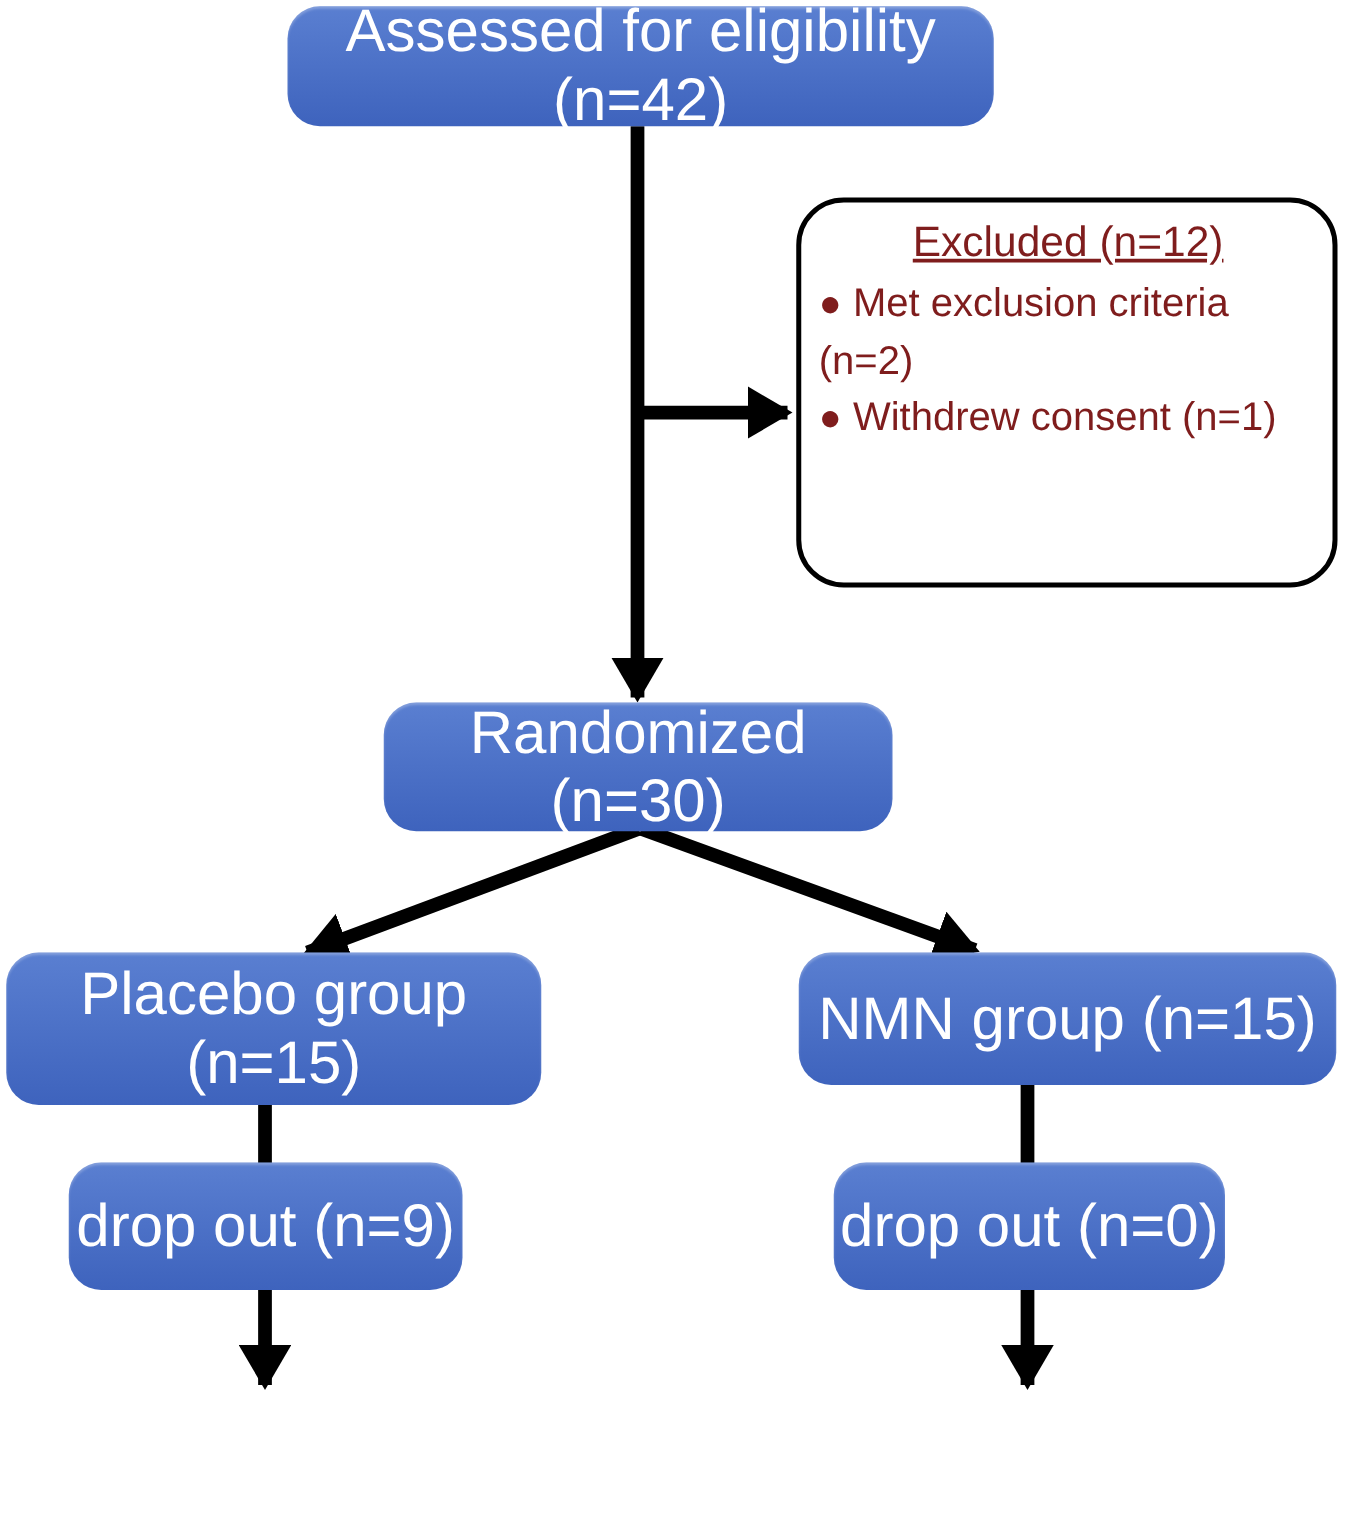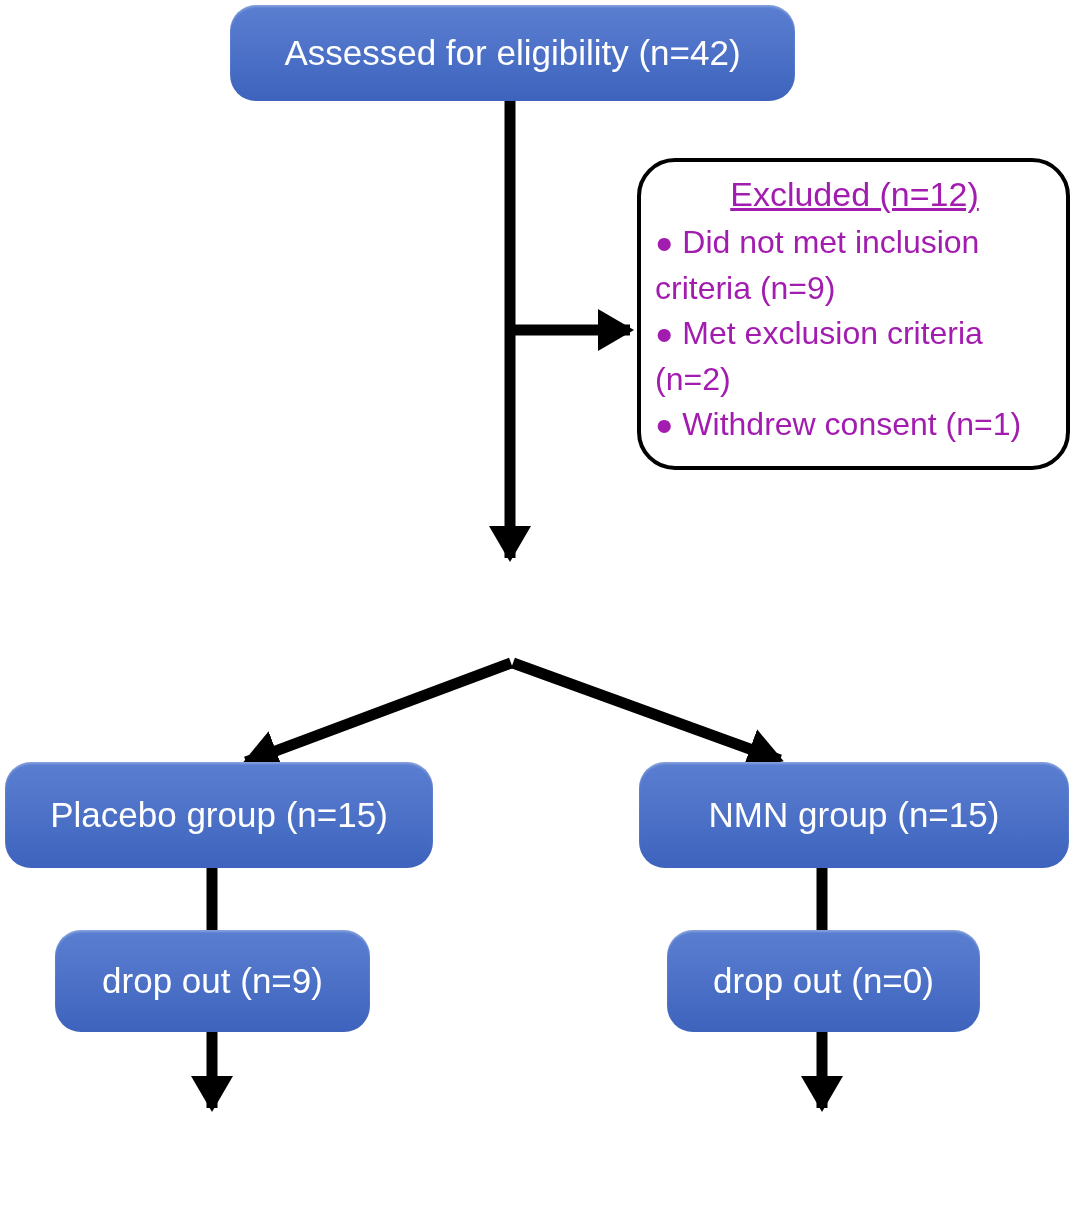--- a/index.html
+++ b/index.html
@@ -27,40 +27,40 @@
   }
   .node {
     position: absolute;
     display: flex;
     align-items: center;
     justify-content: center;
     text-align: center;
     color: var(--node_text, #ffffff);
     background: linear-gradient(180deg, var(--node_fill_top, #5a7fd1) 0%, var(--node_fill_bottom, #3e63bd) 100%);
     border-radius: 26px;
-    font-size: 35px;
+    font-size: 48px;
     box-shadow: inset 0 2px 2px rgba(255,255,255,0.25);
   }
   .node-assessed   { left: 230px; top: 5px;    width: 565px; height: 96px;  }
   .node-randomized { left: 307px; top: 562px;  width: 407px; height: 103px; }
-  .node-placebo    { left: 5px;   top: 762px;  width: 428px; height: 106px; }
+  .node-placebo    { left: 5px;   top: 762px;  width: 428px; height: 122px; }
   .node-nmn        { left: 607px; top: 762px;  width: 430px; height: 106px; margin-left: 32px; }
   .node-drop-left  { left: 55px;  top: 930px;  width: 315px; height: 102px; }
   .node-drop-right { left: 667px; top: 930px;  width: 313px; height: 102px; }
   .node-completing { left: 82px;  top: 1113px; width: 916px; height: 100px; font-size: 36px; }
   .excluded-panel {
     position: absolute;
     left: 637px; top: 158px;
     width: 433px; height: 312px;
     box-sizing: border-box;
     background: var(--excluded_bg, #ffffff);
     border: 4px solid var(--excluded_border, #000000);
     border-radius: 38px;
     padding: 8px 12px 8px 14px;
-    color: #a21caf;
+    color: #7f1d1d;
     font-size: 32px;
     line-height: 1.42;
   }
   .excluded-title {
     text-align: center;
     font-size: 34px;
     text-decoration: underline;
     margin-bottom: 2px;
   }
   .bullet-item .bullet {
@@ -89,30 +89,30 @@
     <line x1="822" y1="1030" x2="822" y2="1108" marker-end="url(#ah)"></line>
   </svg>
 
   <div class="node node-assessed">
     <span>Assessed for eligibility (n=42)</span>
   </div>
 
   <div class="excluded-panel">
     <div class="excluded-title">Excluded (n=12)</div>
     <div class="bullet-item">
-      <span class="bullet">●</span><span>Did not met inclusion criteria (n=9)</span>
-    </div>
-    <div class="bullet-item">
       <span class="bullet">●</span><span>Met exclusion criteria (n=2)</span>
     </div>
     <div class="bullet-item">
       <span class="bullet">●</span><span>Withdrew consent (n=1)</span>
     </div>
   </div>
 
+  <div class="node node-randomized">
+    <span>Randomized (n=30)</span>
+  </div>
 
   <div class="node node-placebo">
     <span>Placebo group (n=15)</span>
   </div>
 
   <div class="node node-nmn">
     <span>NMN group (n=15)</span>
   </div>
 
   <div class="node node-drop-left">

